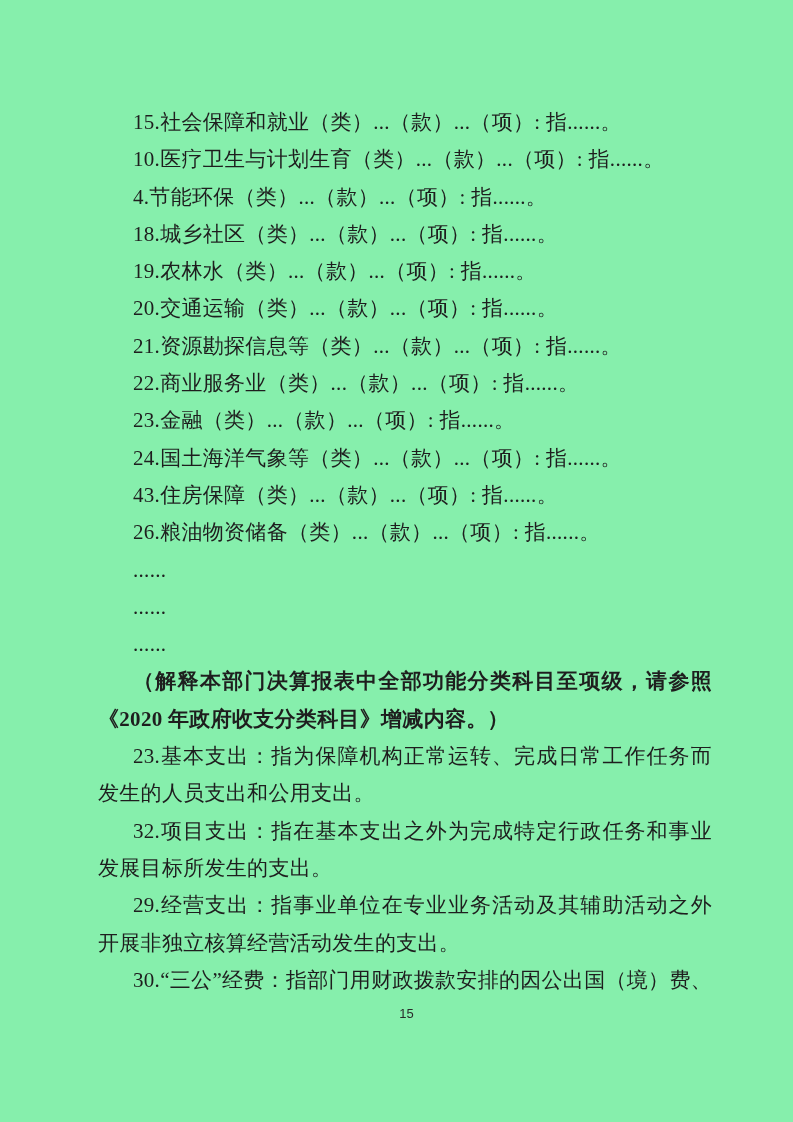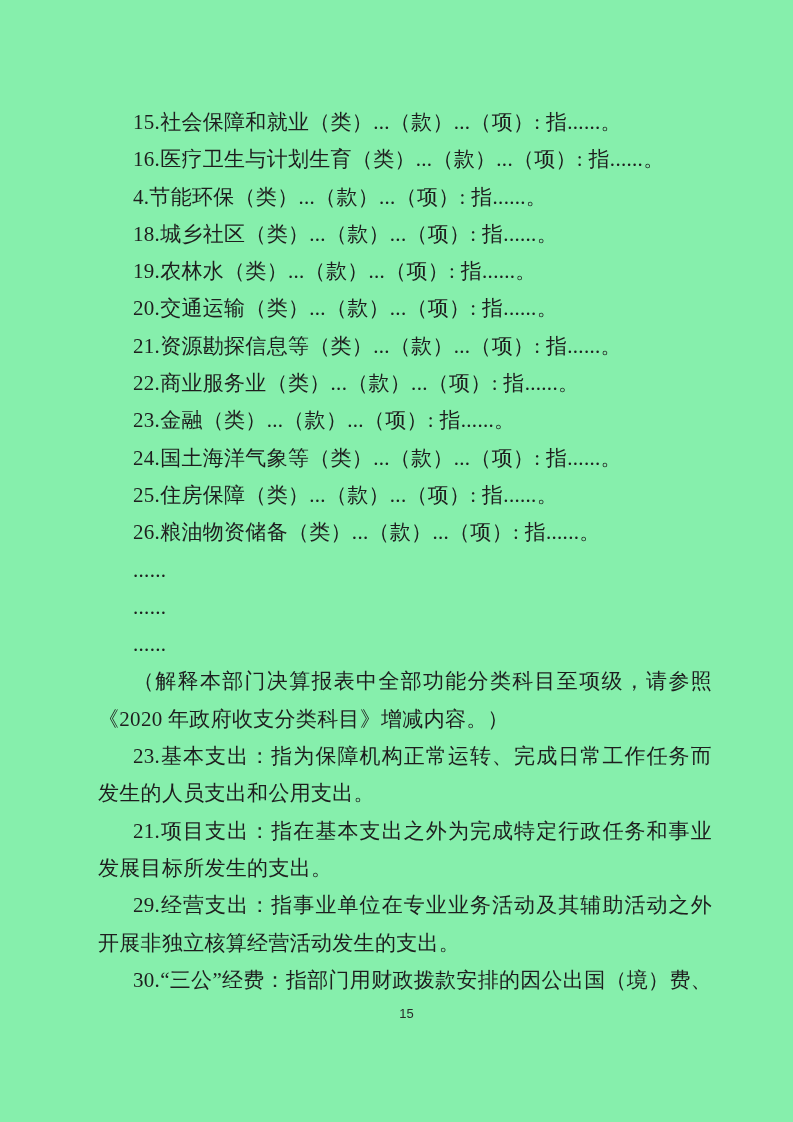--- a/index.html
+++ b/index.html
@@ -27,21 +27,21 @@
     font-size: 21px;
     line-height: 37.3px;
     text-align: left;
     white-space: nowrap;
     letter-spacing: 0.3px;
   }
   .line.indent {
     padding-left: 35px;
   }
   .line.bold {
-    font-weight: normal;
+    font-weight: bold;
   }
   
   .line.jfull {
     white-space: normal;
     text-align: justify;
     text-align-last: justify;
   }
   .page-number {
     position: absolute;
     left: 10px;
@@ -53,43 +53,43 @@
     color: #2a2a2a;
   }
 </style>
 </head>
 <body>
 
 <div class="page">
   <div class="content">
 
     <p class="line indent">15.社会保障和就业（类）...（款）...（项）: 指......。</p>
-    <p class="line indent">16.医疗卫生与计划生育（类）...（款）...（项）: 指......。</p>
+    <p class="line indent">10.医疗卫生与计划生育（类）...（款）...（项）: 指......。</p>
     <p class="line indent">4.节能环保（类）...（款）...（项）: 指......。</p>
     <p class="line indent">18.城乡社区（类）...（款）...（项）: 指......。</p>
     <p class="line indent">19.农林水（类）...（款）...（项）: 指......。</p>
     <p class="line indent">20.交通运输（类）...（款）...（项）: 指......。</p>
     <p class="line indent">21.资源勘探信息等（类）...（款）...（项）: 指......。</p>
     <p class="line indent">22.商业服务业（类）...（款）...（项）: 指......。</p>
     <p class="line indent">23.金融（类）...（款）...（项）: 指......。</p>
     <p class="line indent">24.国土海洋气象等（类）...（款）...（项）: 指......。</p>
-    <p class="line indent">25.住房保障（类）...（款）...（项）: 指......。</p>
+    <p class="line indent">43.住房保障（类）...（款）...（项）: 指......。</p>
     <p class="line indent">26.粮油物资储备（类）...（款）...（项）: 指......。</p>
 
     <p class="line indent">......</p>
     <p class="line indent">......</p>
     <p class="line indent">......</p>
 
     <p class="line indent bold jfull">（解释本部门决算报表中全部功能分类科目至项级，请参照</p>
     <p class="line bold">《2020 年政府收支分类科目》增减内容。）</p>
 
     <p class="line indent jfull">23.基本支出：指为保障机构正常运转、完成日常工作任务而</p>
     <p class="line">发生的人员支出和公用支出。</p>
 
-    <p class="line indent jfull">21.项目支出：指在基本支出之外为完成特定行政任务和事业</p>
+    <p class="line indent jfull">32.项目支出：指在基本支出之外为完成特定行政任务和事业</p>
     <p class="line">发展目标所发生的支出。</p>
 
     <p class="line indent jfull">29.经营支出：指事业单位在专业业务活动及其辅助活动之外</p>
     <p class="line">开展非独立核算经营活动发生的支出。</p>
 
     <p class="line indent jfull">30.“三公”经费：指部门用财政拨款安排的因公出国（境）费、</p>
 
   </div>
 
   <div class="page-number">15</div>

